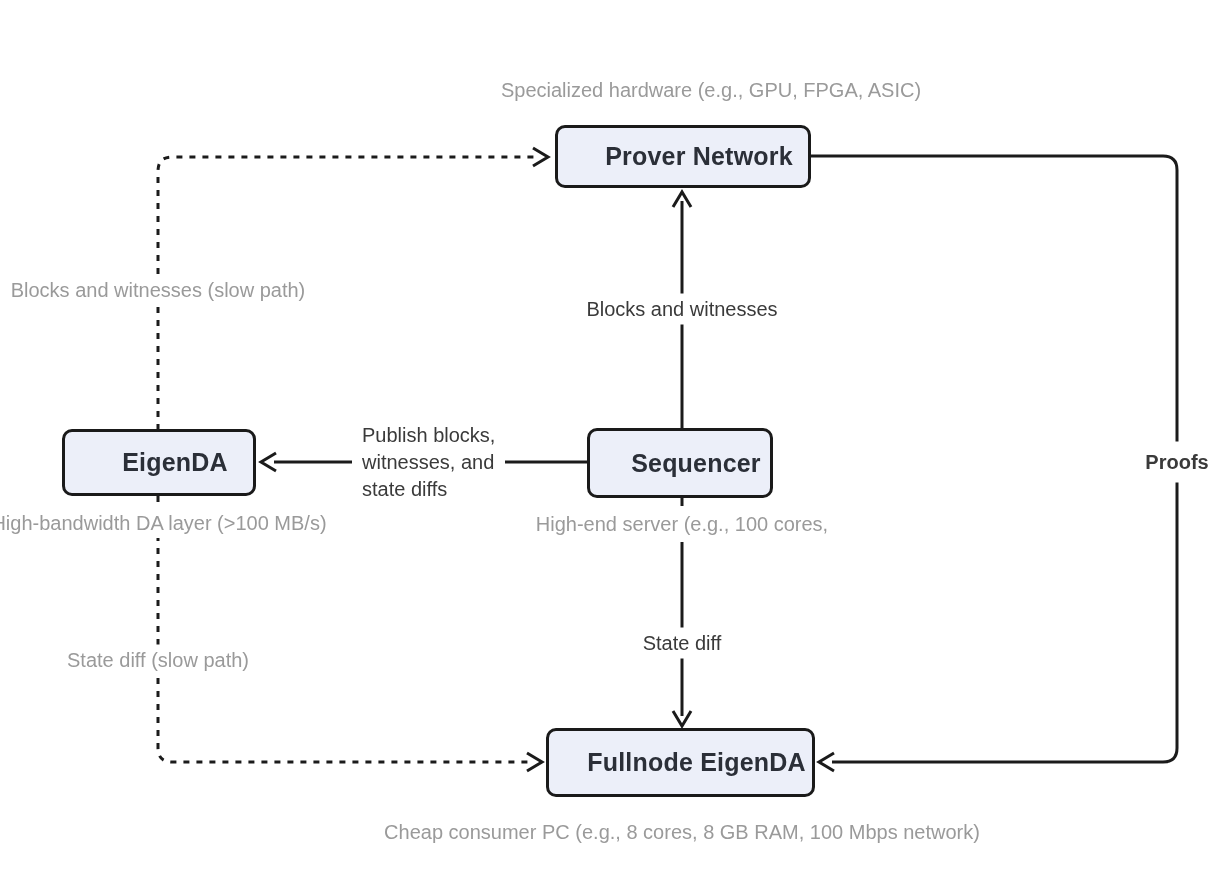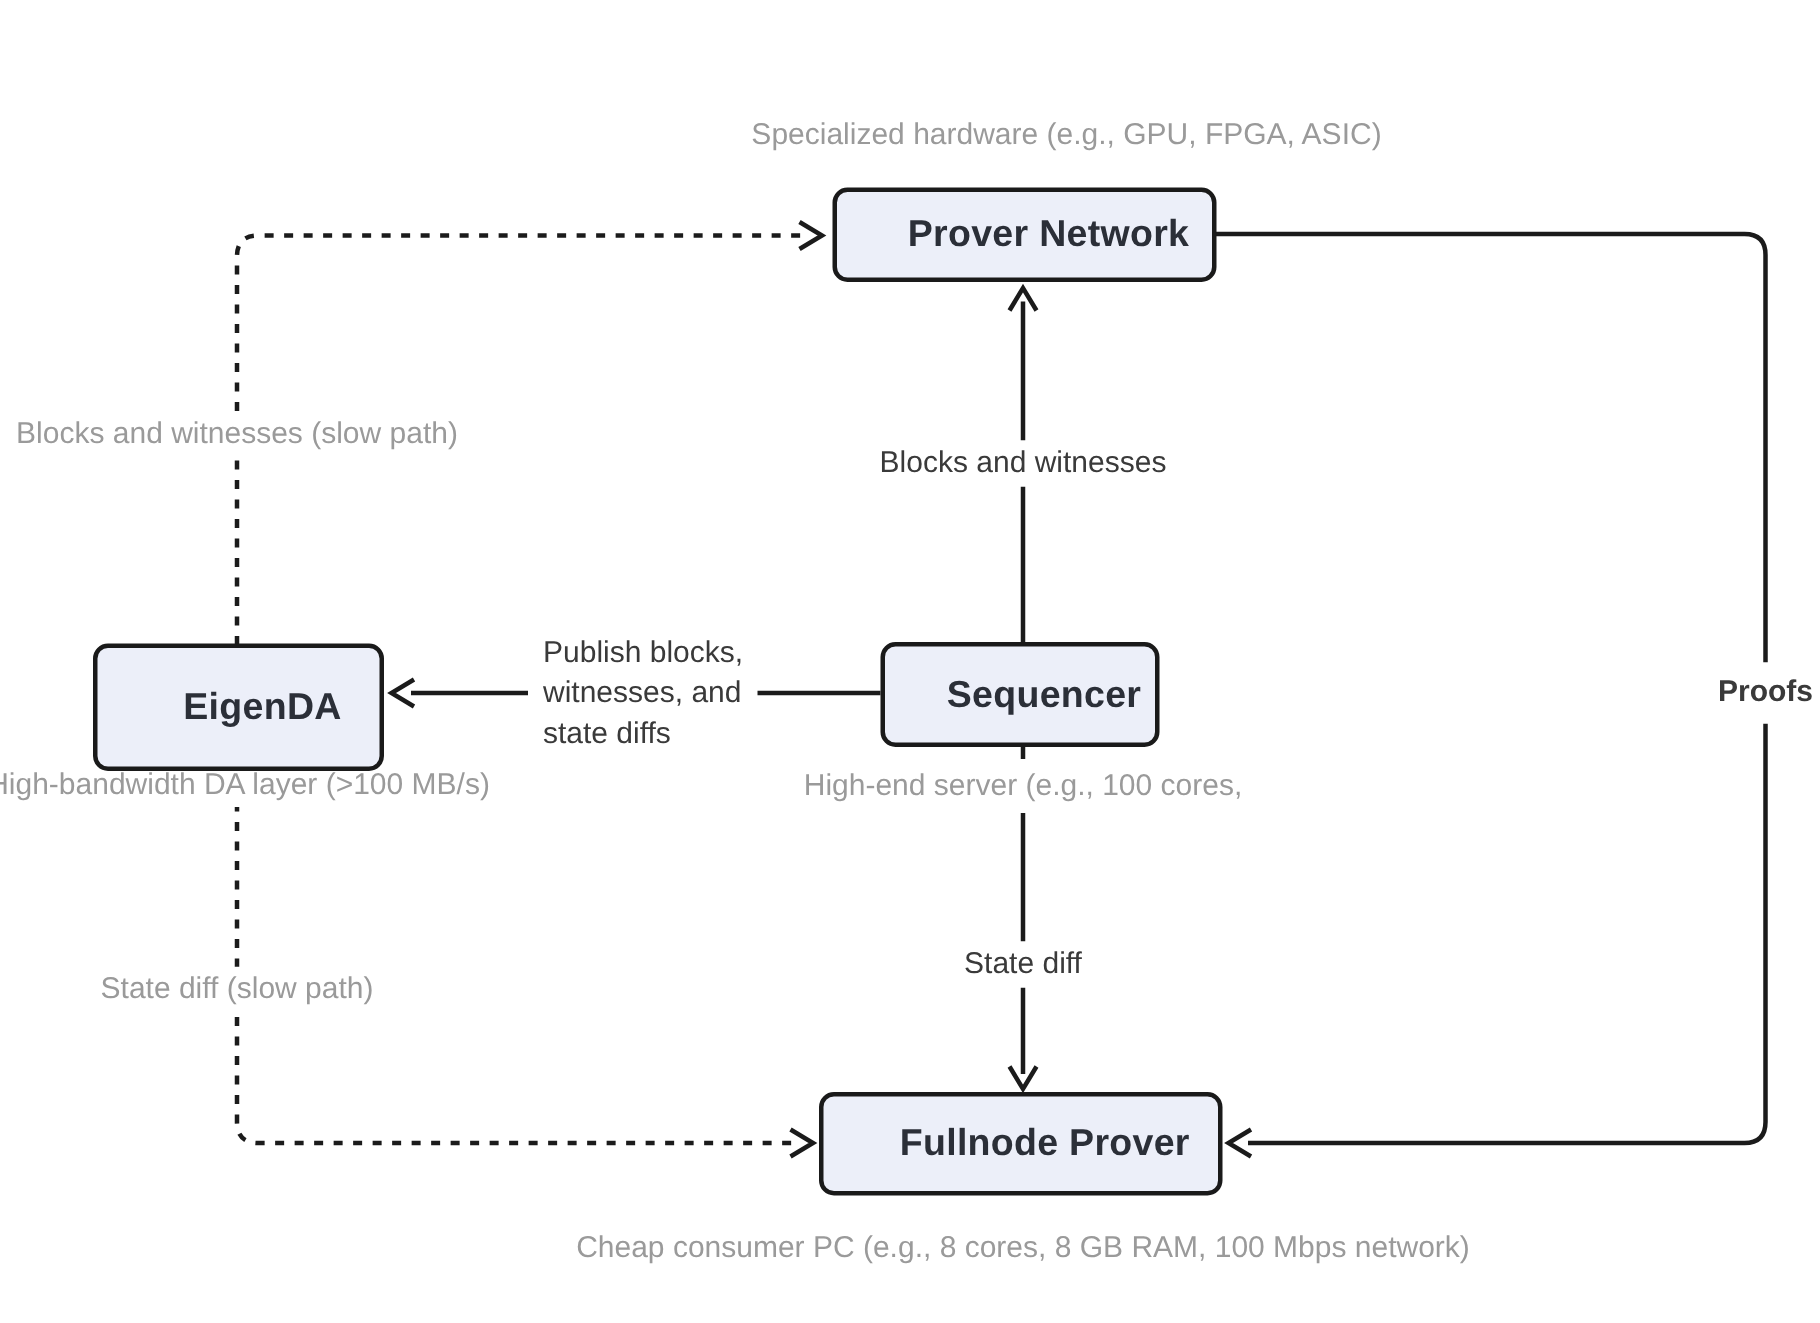--- a/index.html
+++ b/index.html
@@ -22,21 +22,21 @@
   .edges-svg path.dashed{stroke-dasharray:6 7;}
   .edges-svg path.arrow{fill:none;stroke:var(--line-color);stroke-width:3;stroke-linejoin:miter;}
 
   .node{
     position:absolute;box-sizing:border-box;z-index:3;
     background:var(--node-fill);border:3px solid var(--node-border);border-radius:10px;
     display:flex;align-items:center;justify-content:center;
     font-weight:bold;font-size:25px;color:var(--node-text);letter-spacing:.2px;padding-left:32px;
   }
   #node-prover{left:555px;top:125px;width:256px;height:63px;}
-  #node-eigenda{left:62px;top:429px;width:194px;height:85px;}
+  #node-eigenda{left:62px;top:429px;width:194px;height:67px;}
   #node-sequencer{left:587px;top:428px;width:186px;height:70px;}
   #node-fullnode{left:546px;top:728px;width:269px;height:69px;}
 
   .caption{
     position:absolute;z-index:2;font-size:20px;color:var(--muted-label-color);
     white-space:nowrap;transform:translateX(-50%);
     background:var(--label-background);padding:3px 8px;
   }
   #caption-prover{left:683px;top:76px;margin-left:28px;}
   #caption-eigenda{left:159px;top:509px;}
@@ -109,16 +109,16 @@
   <div class="node" id="node-prover">
     <span>Prover Network</span>
   </div>
   <div class="node" id="node-eigenda">
     <span>EigenDA</span>
   </div>
   <div class="node" id="node-sequencer">
     <span>Sequencer</span>
   </div>
   <div class="node" id="node-fullnode">
-    <span>Fullnode Prover</span>
+    <span>Fullnode EigenDA</span>
   </div>
 
 </div>
 
 </body></html>

